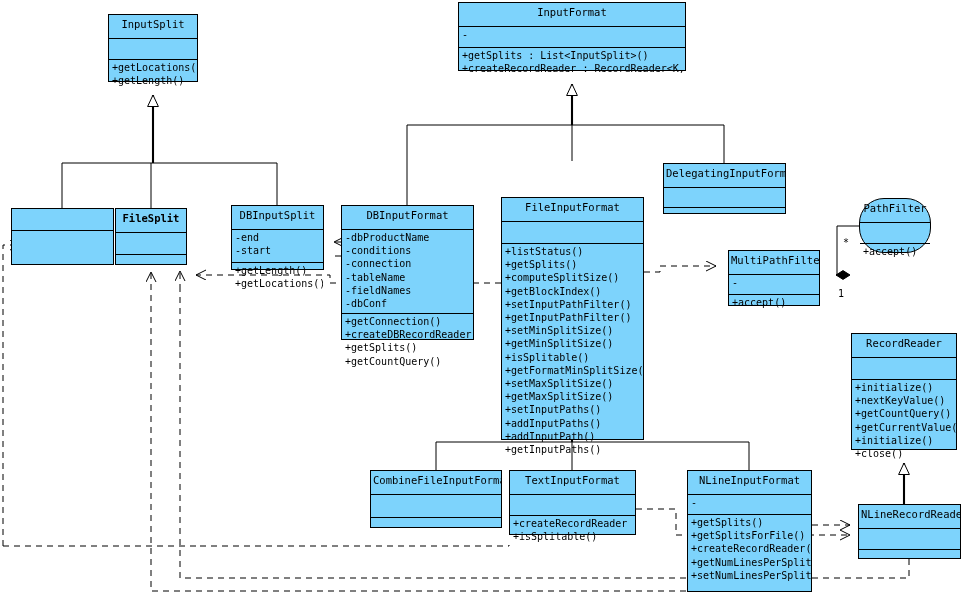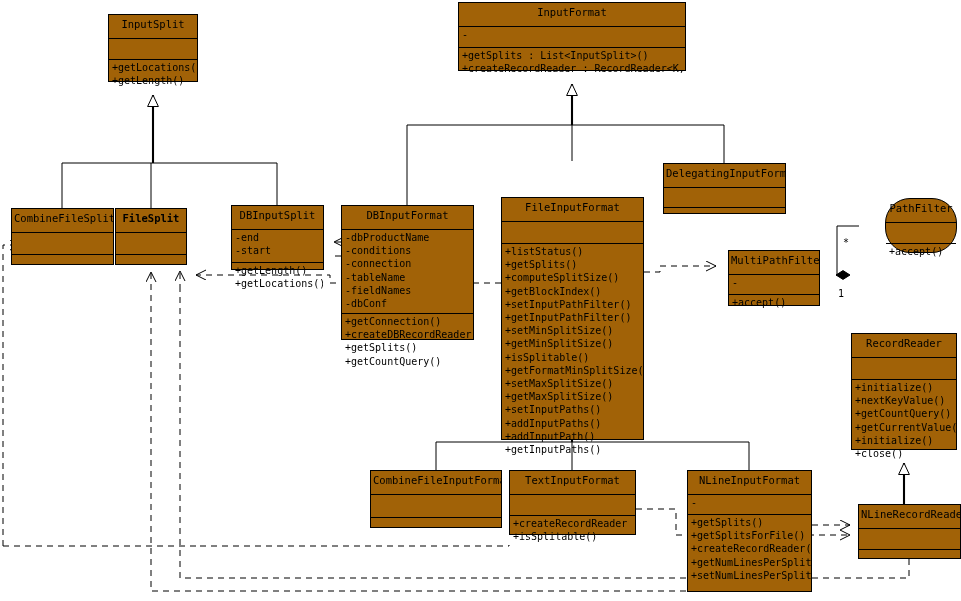--- a/index.html
+++ b/index.html
@@ -20,21 +20,21 @@
     left: 0;
     top: 0;
     width: 961px;
     height: 601px;
     pointer-events: none;
   }
   .uml-class {
     position: absolute;
     box-sizing: border-box;
     border: 1px solid #000000;
-    background: #a16207;
+    background: #7dd3fc;
     z-index: 5;
   }
   .uml-name {
     text-align: center;
     font-size: 10.5px;
     line-height: 14px;
     padding: 2px 2px 2px 2px;
     color: #000000;
     border-bottom: 1px solid #000000;
     white-space: nowrap;
@@ -160,21 +160,20 @@
         <div class="uml-name" style="height: 19px; line-height: 14px;">InputFormat</div>
         <div class="uml-attrs" style="min-height: 17px;">
           <div class="row">-</div>
         </div>
         <div class="uml-ops">
           <div class="row">+getSplits : List&lt;InputSplit&gt;()</div>
           <div class="row">+createRecordReader : RecordReader&lt;K,V&gt;()</div>
         </div>
       </div>
       <div class="uml-class" style="left: 11px; top: 208px; width: 103px; height: 57px;">
-        <div class="uml-name" style="height: 19px; line-height: 14px;">CombineFileSplit</div>
         <div class="uml-attrs empty" style="min-height: 18px;"></div>
         <div class="uml-ops empty"></div>
       </div>
       <div class="uml-class" style="left: 115px; top: 208px; width: 72px; height: 57px;">
         <div class="uml-name" style="height: 19px; line-height: 14px; font-weight: bold;">FileSplit</div>
         <div class="uml-attrs empty" style="min-height: 18px;"></div>
         <div class="uml-ops empty"></div>
       </div>
       <div class="uml-class" style="left: 231px; top: 205px; width: 93px; height: 65px;">
         <div class="uml-name" style="height: 19px; line-height: 14px;">DBInputSplit</div>
@@ -224,21 +223,21 @@
           <div class="row">+addInputPaths()</div>
           <div class="row">+addInputPath()</div>
           <div class="row">+getInputPaths()</div>
         </div>
       </div>
       <div class="uml-class" style="left: 663px; top: 163px; width: 123px; height: 51px;">
         <div class="uml-name" style="height: 19px; line-height: 14px;">DelegatingInputFormat</div>
         <div class="uml-attrs empty" style="min-height: 16px;"></div>
         <div class="uml-ops empty"></div>
       </div>
-      <div class="uml-class" style="left: 885px; top: 198px; width: 72px; height: 55px; border-radius: 25px;">
+      <div class="uml-class" style="left: 859px; top: 198px; width: 72px; height: 55px; border-radius: 25px;">
         <div class="uml-name" style="height: 19px; line-height: 14px;">PathFilter</div>
         <div class="uml-attrs empty" style="min-height: 17px;"></div>
         <div class="uml-ops">
           <div class="row">+accept()</div>
         </div>
       </div>
       <div class="uml-class" style="left: 728px; top: 250px; width: 92px; height: 56px;">
         <div class="uml-name" style="height: 19px; line-height: 14px;">MultiPathFilter</div>
         <div class="uml-attrs" style="min-height: 16px;">
           <div class="row">-</div>

